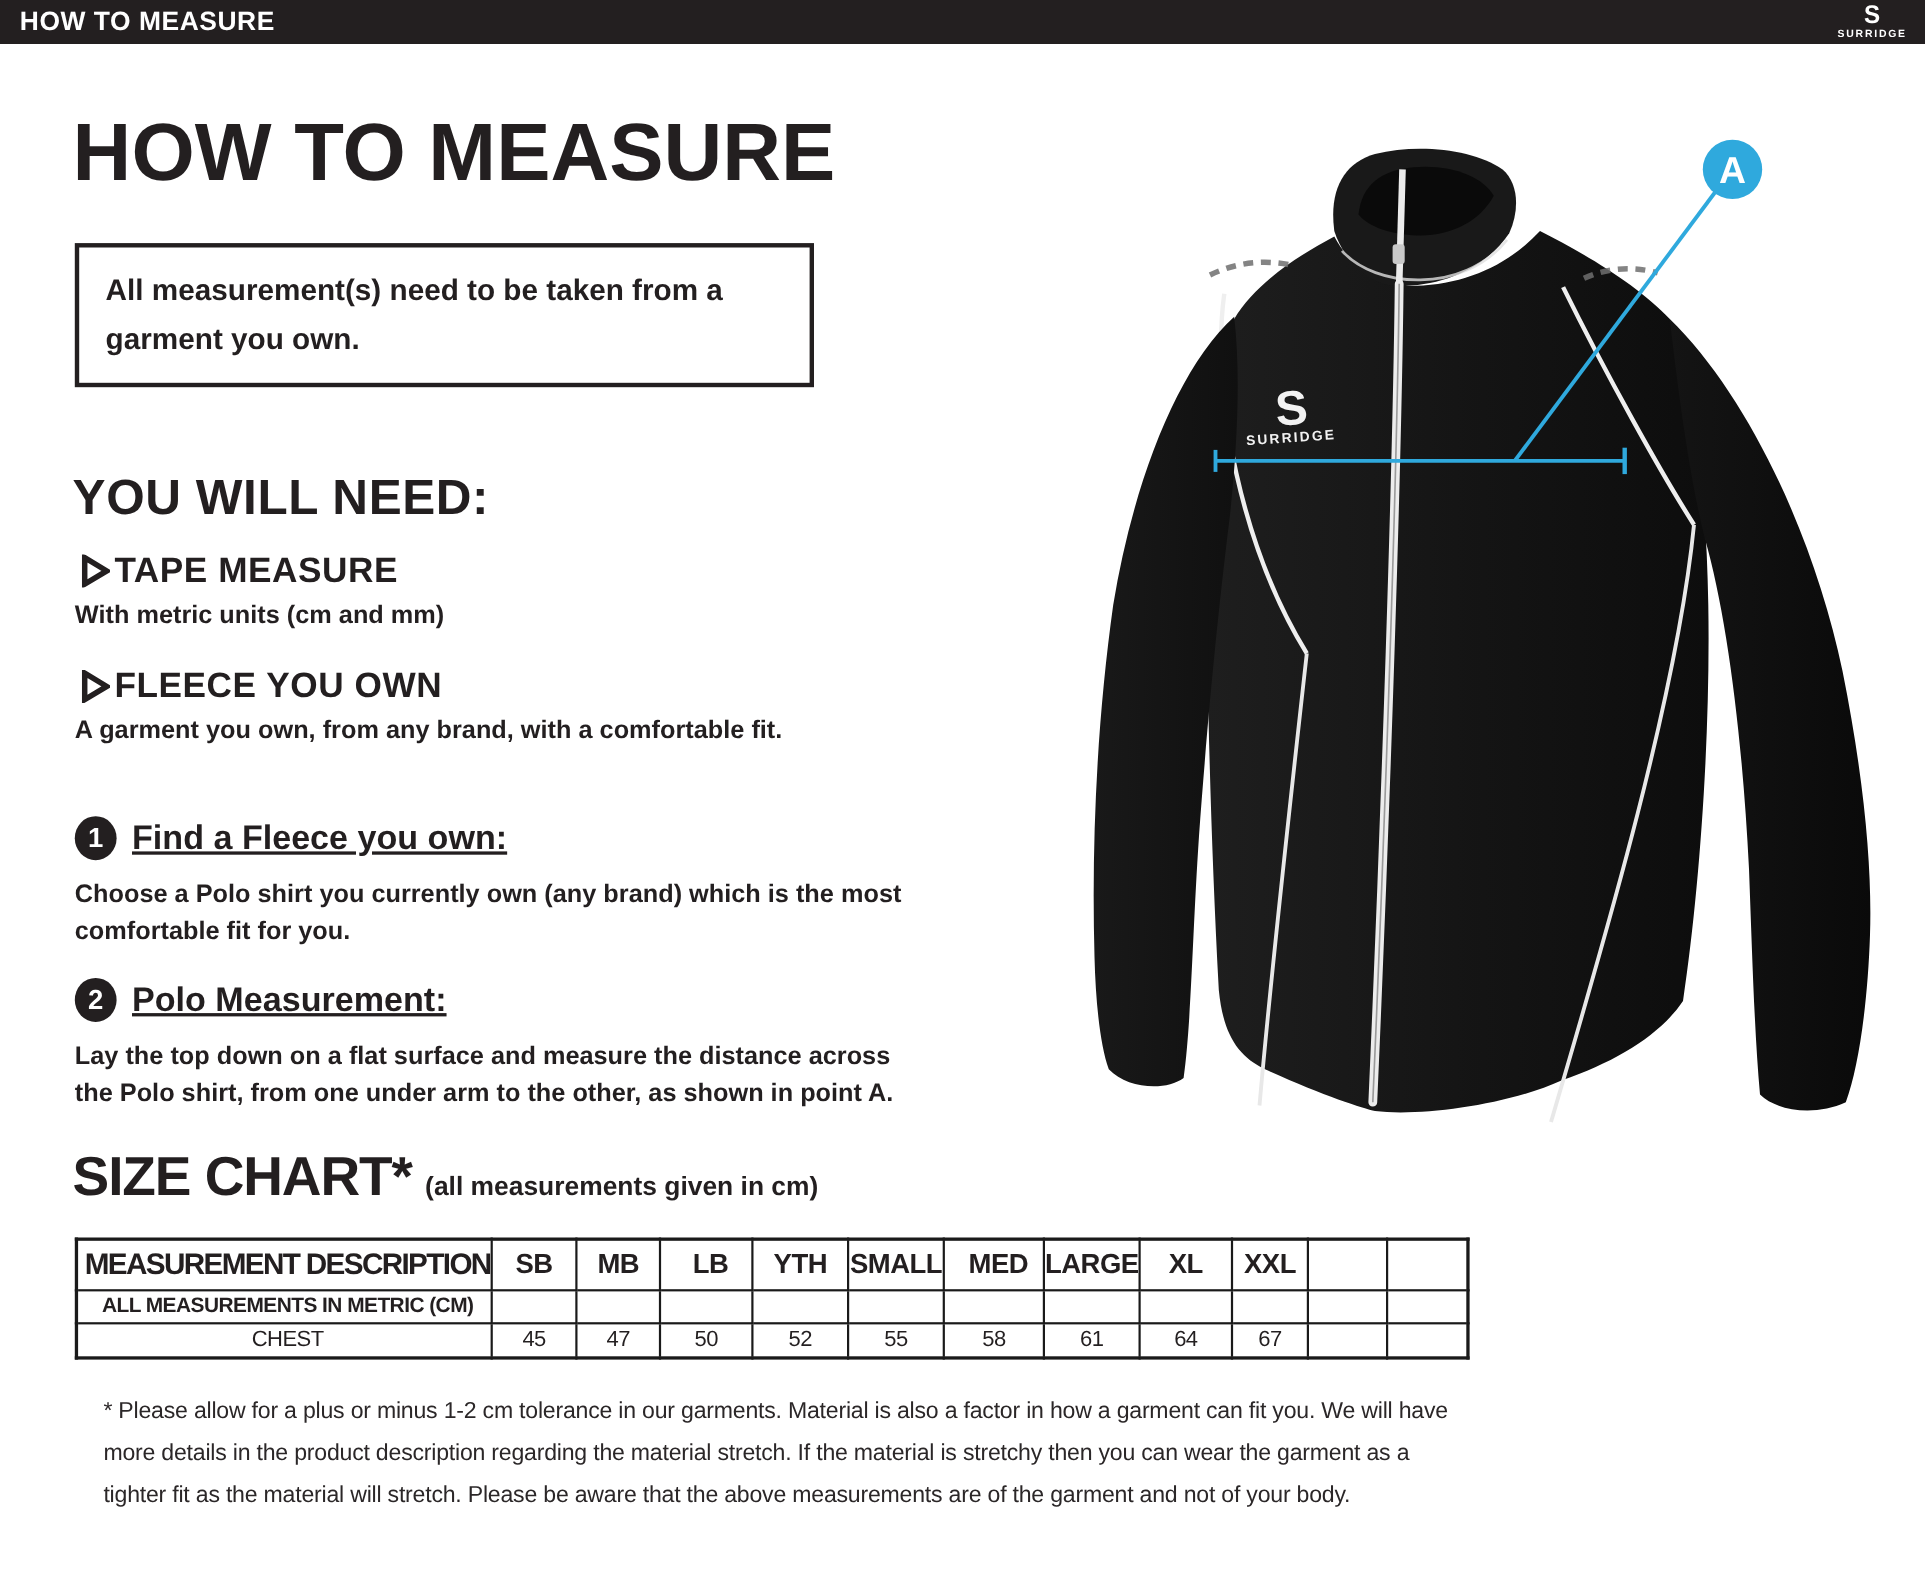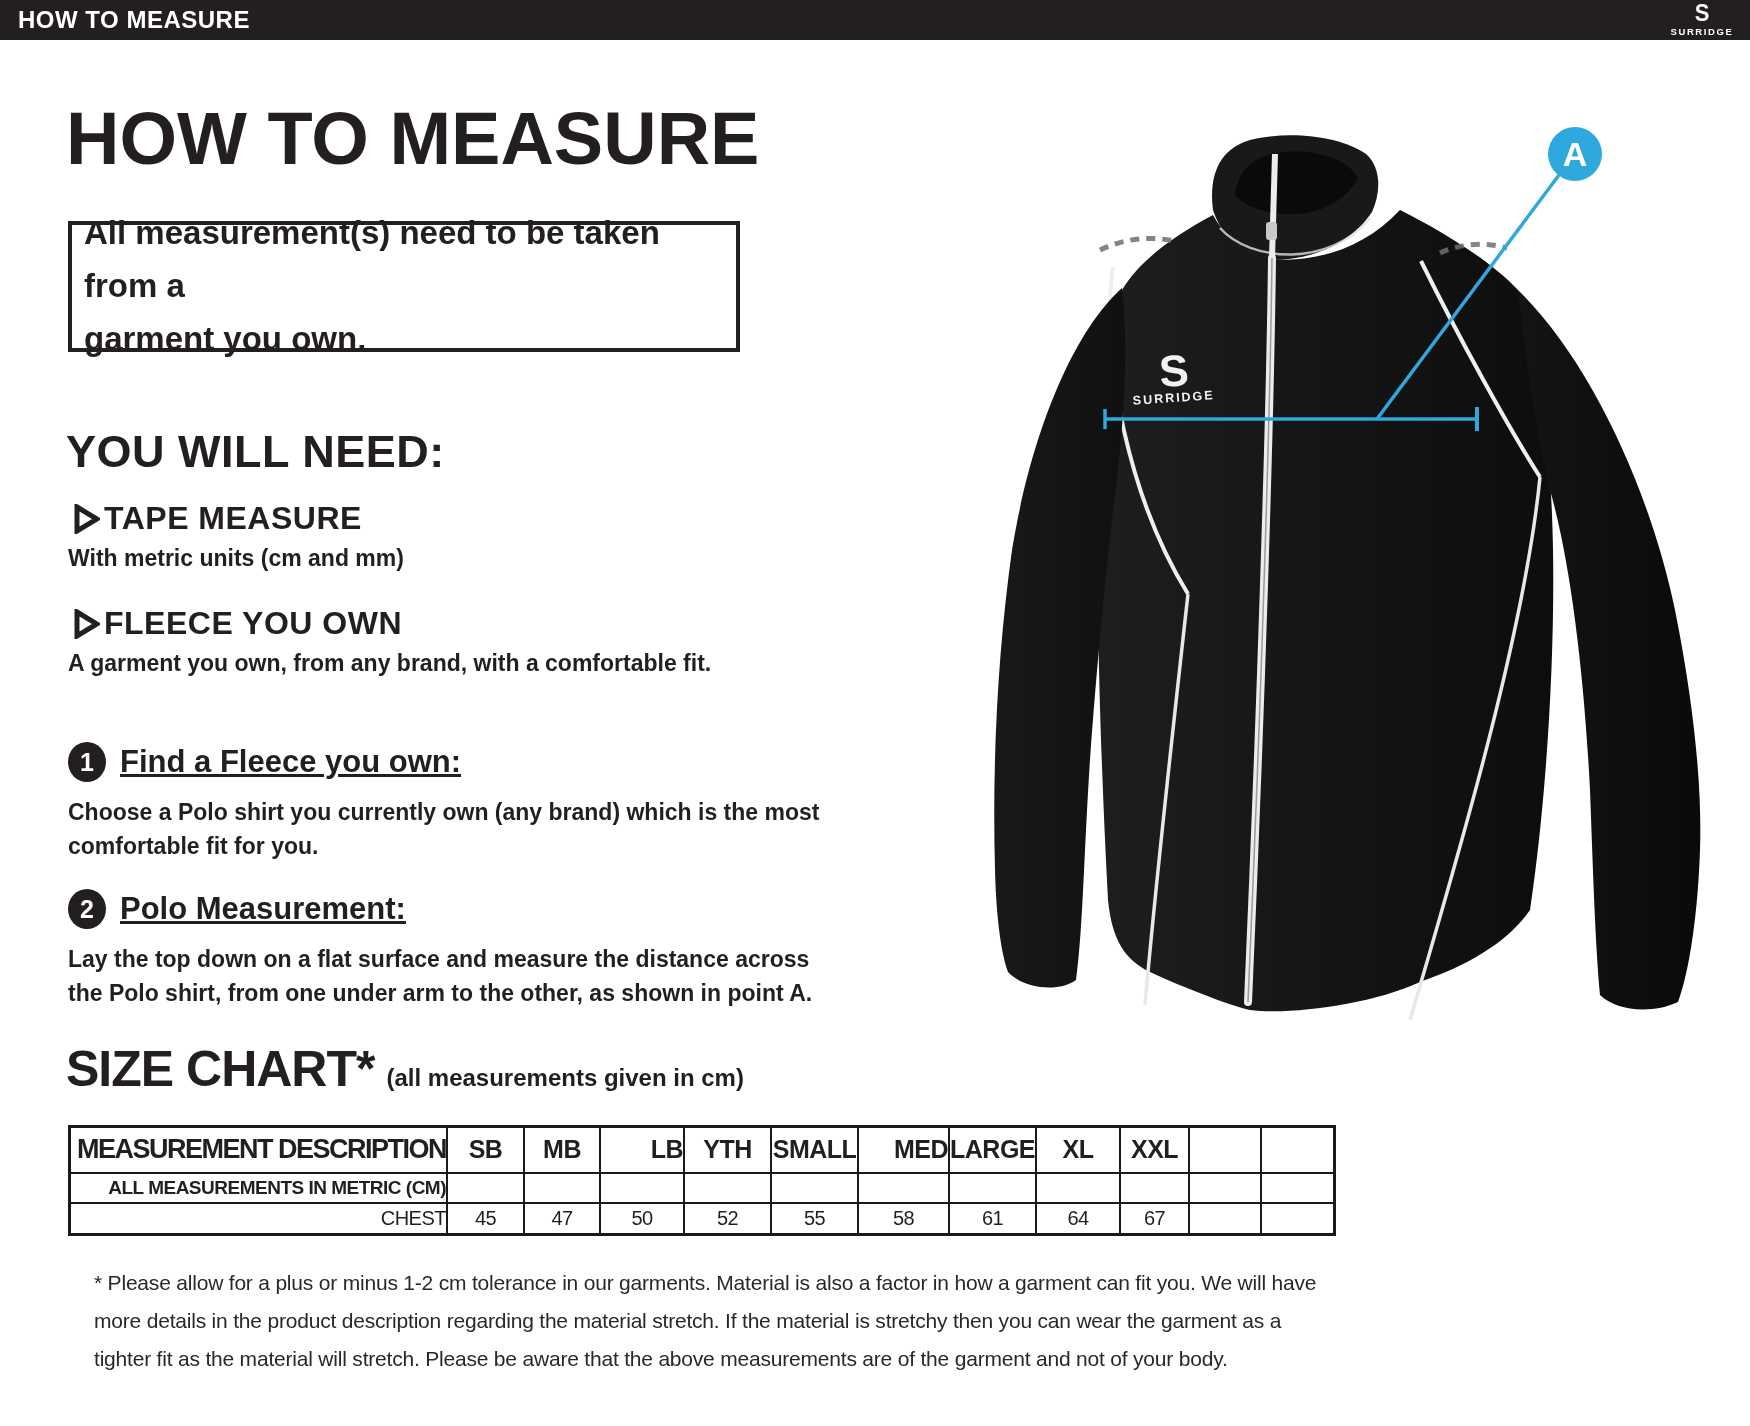--- a/index.html
+++ b/index.html
@@ -33,21 +33,21 @@
     position:absolute;left:66px;top:96px;
     font-size:74px;font-weight:bold;letter-spacing:0;
     color:#231f20;white-space:nowrap;
   }
   .note-box{
     position:absolute;left:68px;top:221px;width:672px;height:131px;
     border:4px solid #231f20;box-sizing:border-box;
     display:flex;align-items:center;
   }
   .note-box .note-text{
-    padding:0 12px;font-size:33px;font-weight:bold;line-height:1.6;
+    padding:0 24px;font-size:27px;font-weight:bold;line-height:1.6;
     white-space:pre-line;
   }
   .section-heading{
     position:absolute;left:66px;top:426px;
     font-size:45px;font-weight:bold;letter-spacing:.5px;white-space:nowrap;
   }
   .need-item{position:absolute;left:68px;}
   .need-item.item-0{top:500px;}
   .need-item.item-1{top:605px;}
   .need-head{display:flex;align-items:center;gap:4px;}
@@ -77,25 +77,25 @@
   
   table.size-table{
     position:absolute;left:68px;top:1125px;
     border-collapse:collapse;table-layout:fixed;
     border:3px solid #1a1a1a;
   }
   table.size-table td{
     border:2px solid #1a1a1a;overflow:hidden;white-space:nowrap;
     text-align:center;vertical-align:middle;padding:0;
   }
-  table.size-table td.first{text-align:right;padding-left:6px;}
+  table.size-table td.first{text-align:center;padding-left:6px;}
   tr.hdr{height:46px;}
   tr.hdr td{font-size:25px;font-weight:bold;letter-spacing:-.5px;}
   tr.hdr td.first{font-size:27px;letter-spacing:-1.5px;}
-  tr.hdr td.al{text-align:right;padding-left:8px;margin-top:38px;}
+  tr.hdr td.al{text-align:center;padding-left:8px;margin-top:38px;}
   tr.metric{height:30px;}
   tr.metric td.first{font-size:19px;font-weight:bold;letter-spacing:-.5px;}
   tr.vals{height:32px;}
   tr.vals td{font-size:20px;letter-spacing:-.5px;}
   tr.vals td.first{font-size:20px;}
 
   .footnote{
     position:absolute;left:68px;top:1264px;width:1430px;
     font-size:21px;line-height:38px;color:#2b2728;
     white-space:pre-line;letter-spacing:-.2px;margin-left:26px;

